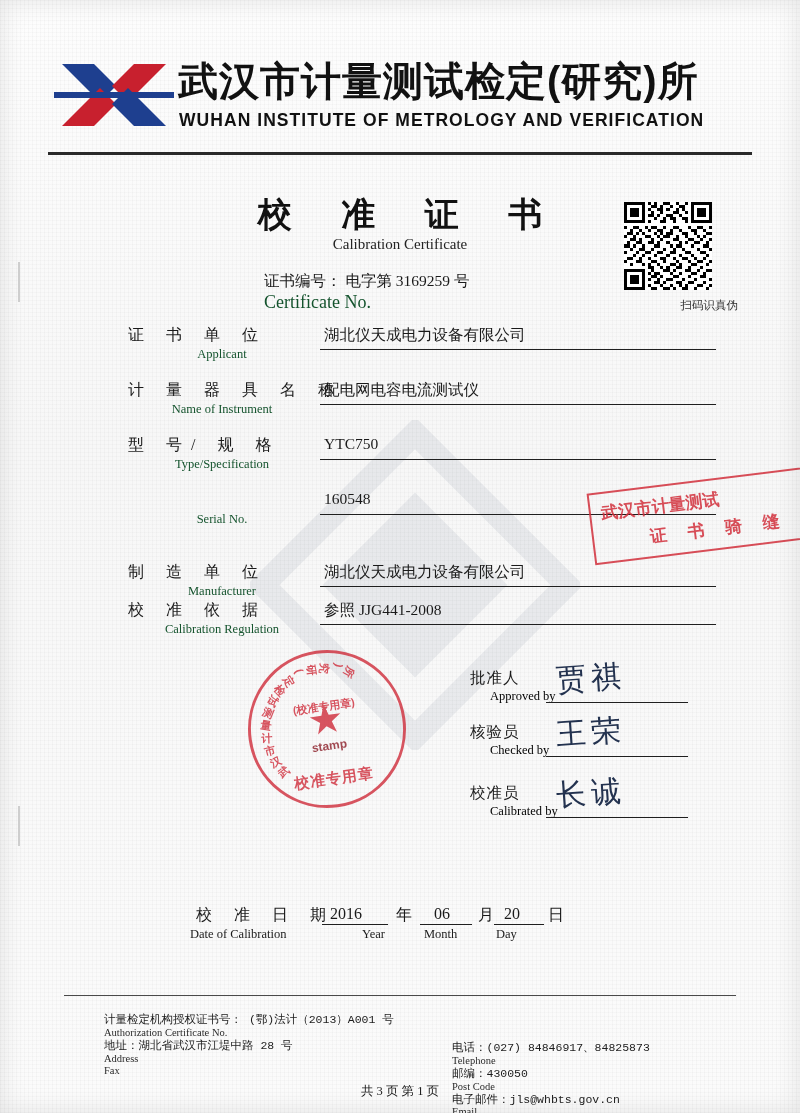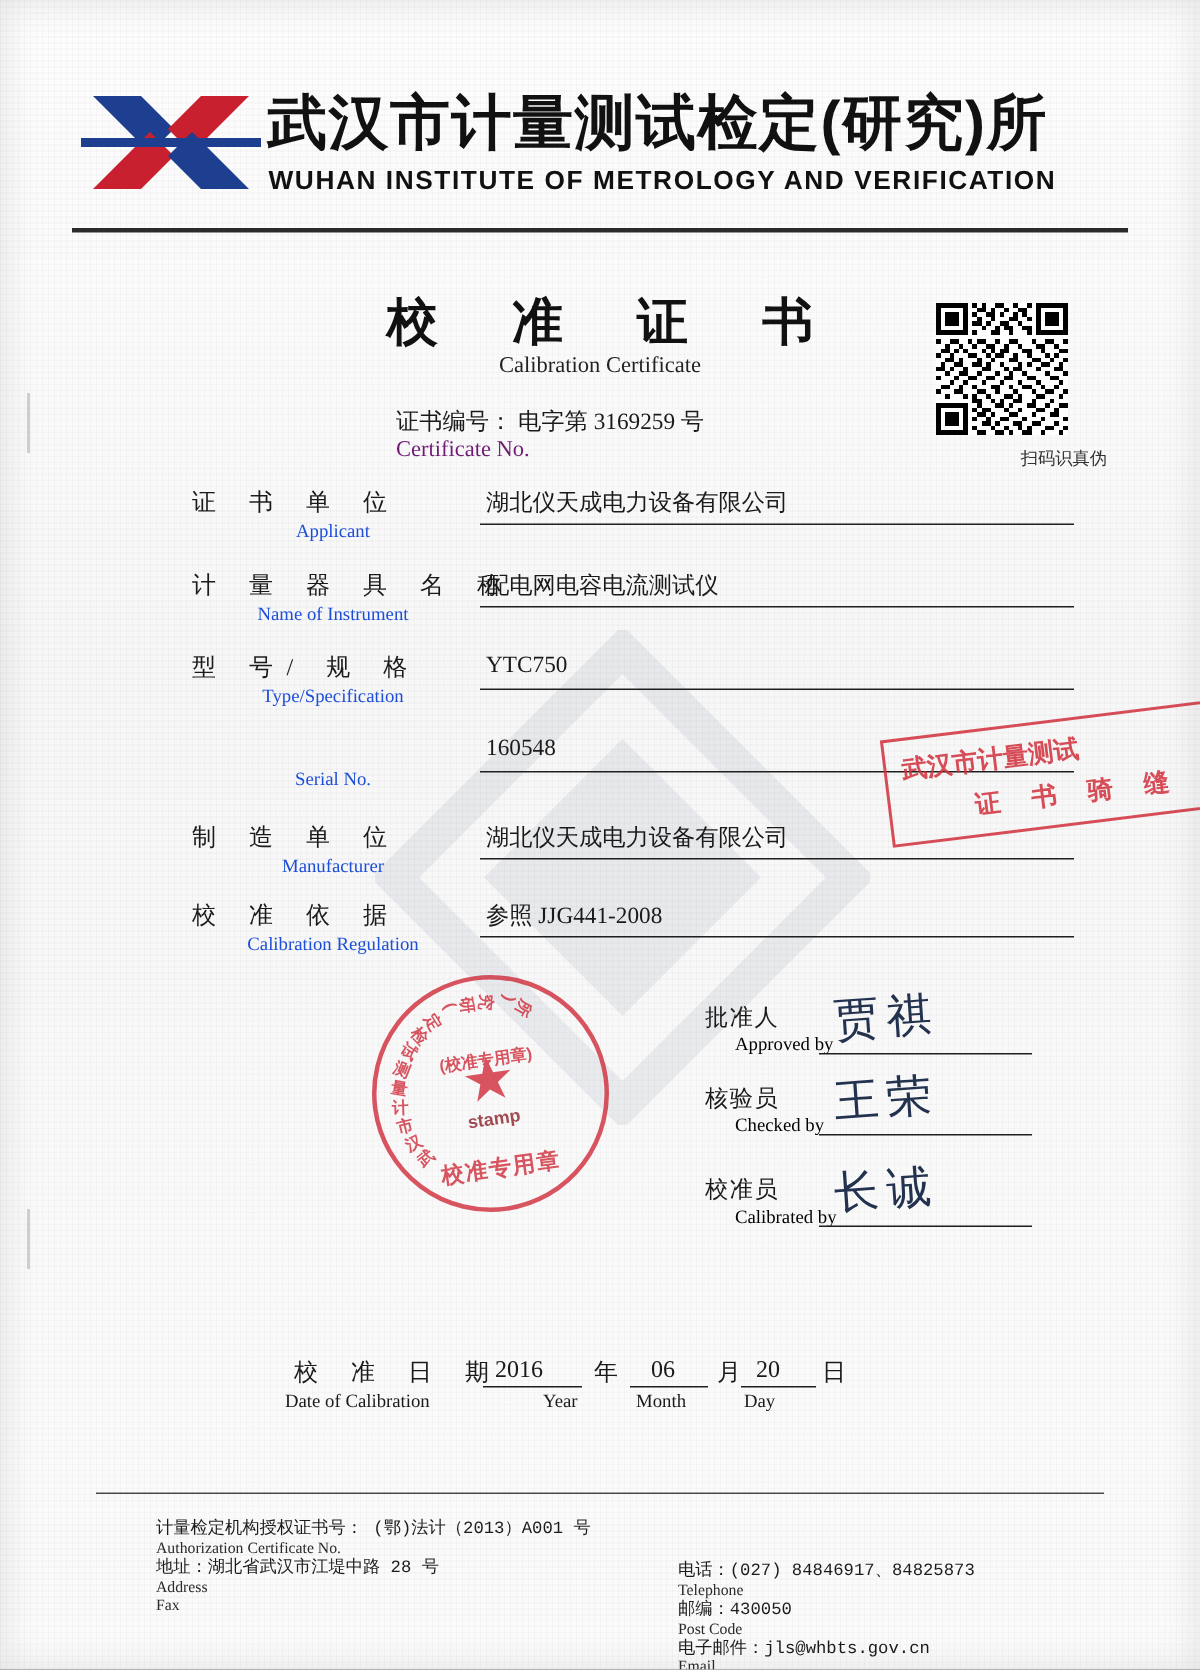--- a/index.html
+++ b/index.html
@@ -142,22 +142,22 @@
     position: absolute;
     left: 264px;
     top: 271px;
     font-size: 15.5px;
     white-space: nowrap;
   }
   .certno-en {
     position: absolute;
     left: 264px;
     top: 292px;
-    font-size: 15px;
-    color: #701a75;
+    font-size: 18px;
+    color: #14532d;
   }
 
   
   .field {
     position: absolute;
     left: 100px;
     width: 588px;
     height: 48px;
     margin-left: 28px;
   }
@@ -170,21 +170,21 @@
     letter-spacing: 9px;
     white-space: nowrap;
   }
   .field .lab-en {
     position: absolute;
     left: 0;
     top: 22px;
     width: 188px;
     text-align: center;
     font-size: 12.5px;
-    color: #1d4ed8;
+    color: #14532d;
     white-space: nowrap;
   }
   .field .val {
     position: absolute;
     left: 196px;
     top: 0px;
     font-size: 15.5px;
     color: #1a1a1a;
     white-space: nowrap;
   }
@@ -643,21 +643,21 @@
     <div class="val">YTC750</div>
     <div class="line"></div>
   </div>
 
   <div class="field" style="top:490px;">
     <div class="lab-en">Serial No.</div>
     <div class="val">160548</div>
     <div class="line"></div>
   </div>
 
-  <div class="field" style="top:548px;">
+  <div class="field" style="top:562px;">
     <div class="lab-cn">制 造 单 位</div>
     <div class="lab-en">Manufacturer</div>
     <div class="val">湖北仪天成电力设备有限公司</div>
     <div class="line"></div>
   </div>
 
   <div class="field" style="top:600px;">
     <div class="lab-cn">校 准 依 据</div>
     <div class="lab-en">Calibration Regulation</div>
     <div class="val">参照 JJG441-2008</div>
@@ -743,15 +743,16 @@
 
   <div class="footer-col" style="left:452px; top:1013px;margin-top:28px;">
     <div class="cn">电话：(027) 84846917、84825873</div>
     <div class="en">Telephone</div>
     <div class="cn">邮编：430050</div>
     <div class="en">Post Code</div>
     <div class="cn">电子邮件：jls@whbts.gov.cn</div>
     <div class="en">Email</div>
   </div>
 
+  <div class="page-count">共 3 页 第 1 页</div>
 
   <div class="edge-shadow"></div>
 </div>
 
 </body></html>

